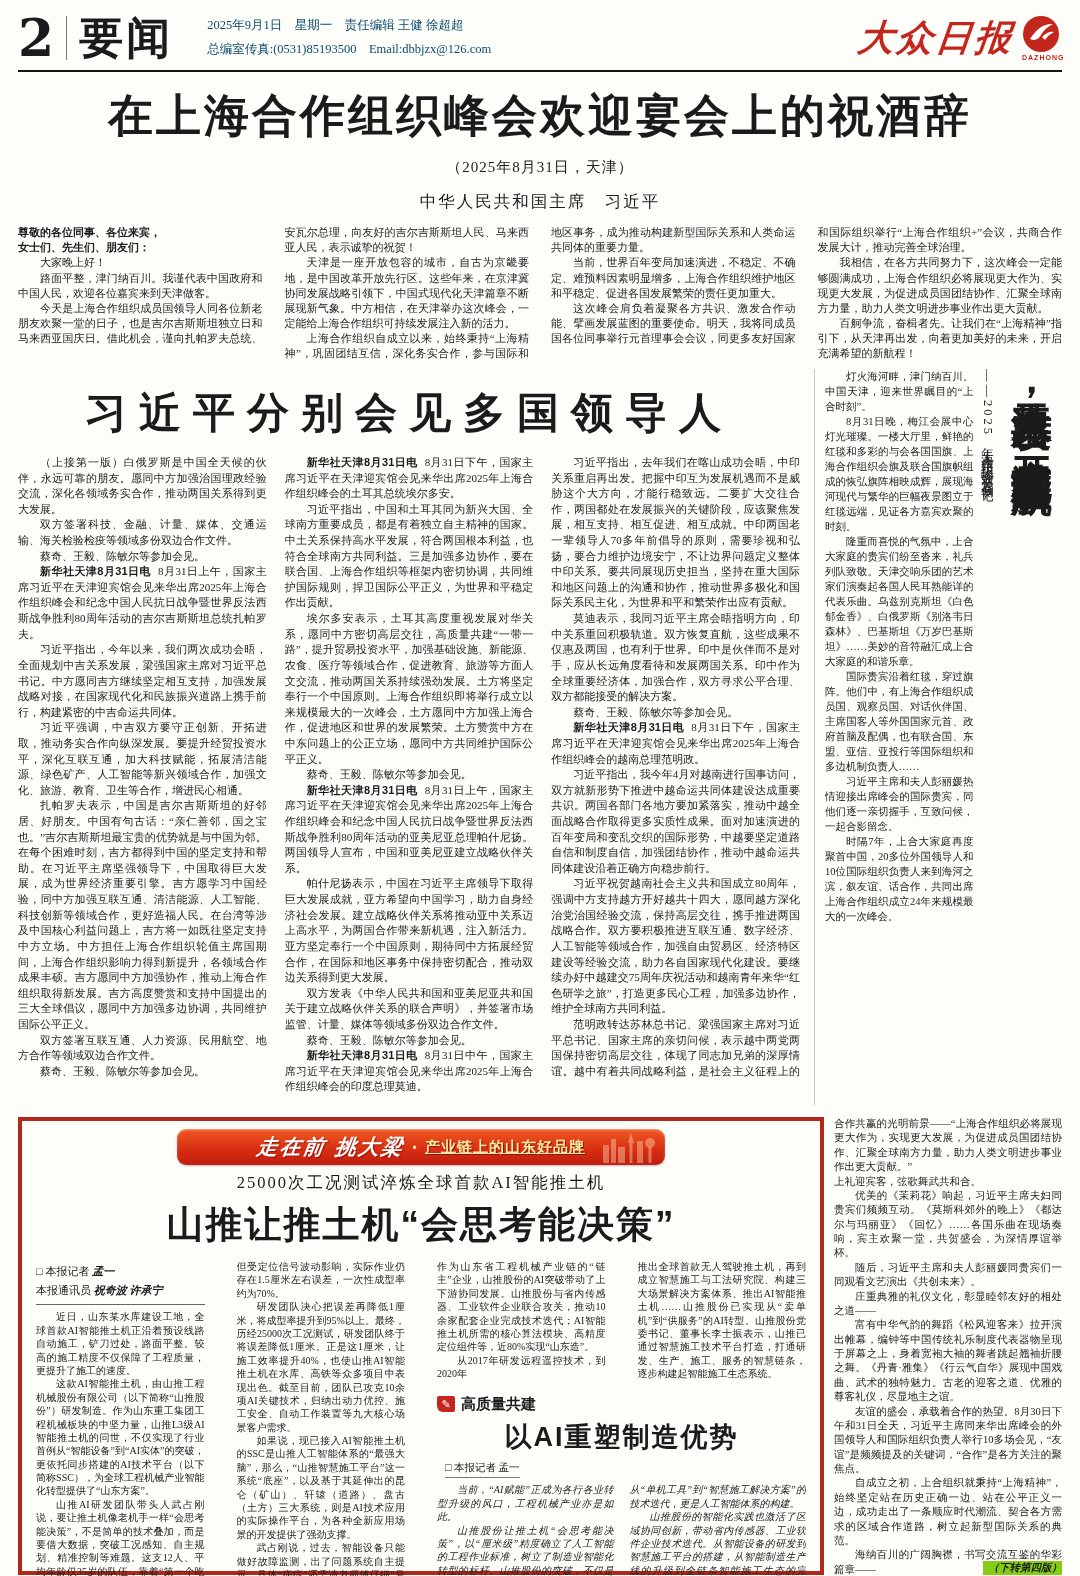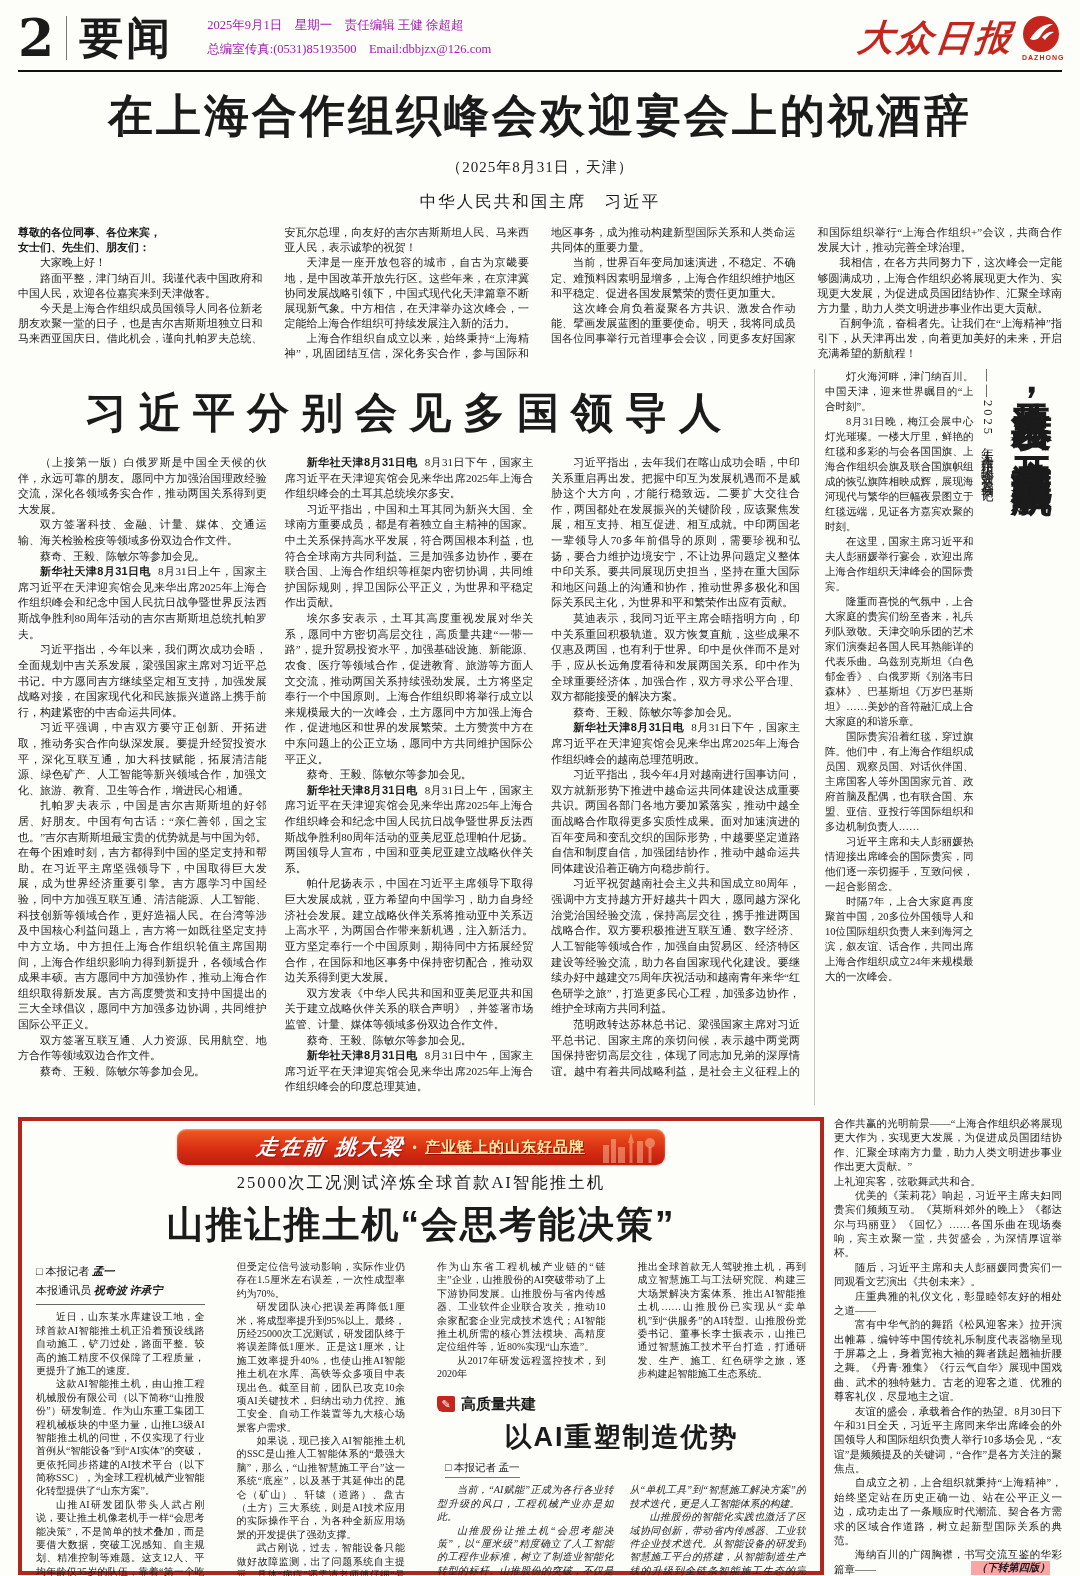--- a/index.html
+++ b/index.html
@@ -8,21 +8,21 @@
     width:1080px; height:1576px; margin:0 auto; background:#fdfdfa;
     font-family:"Liberation Serif","DejaVu Serif",serif; color:#1b1b1b;
     position:relative; overflow:hidden; padding:0 18px;
   }
   
   .masthead{ display:flex; align-items:center; height:66px; margin-top:6px;
     border-bottom:2.5px solid #111; }
   .pagenum{ font-size:52px; font-weight:bold; font-family:"DejaVu Serif",serif; line-height:1; }
   .mast-div{ width:1px; height:44px; background:#777; margin:0 12px; }
   .section-name{ font-size:44px; font-weight:900; font-family:"Liberation Sans",sans-serif; letter-spacing:3px; }
-  .dateinfo{ margin-left:34px; font-size:12.5px; line-height:1.9; color:#a21caf; }
+  .dateinfo{ margin-left:34px; font-size:12.5px; line-height:1.9; color:#0c4a6e; }
   .logo{ margin-left:auto; display:flex; align-items:center; gap:8px; }
   .logo-text{ font-size:36px; font-weight:bold; font-style:italic; color:#c4261d;
     font-family:"DejaVu Serif",serif; letter-spacing:3px; transform:skewX(-6deg); }
   .emblem{ width:40px; text-align:center; }
   .emblem svg{ display:block; }
   .logo-sub{ font-size:7px; font-weight:bold; color:#c4261d; letter-spacing:1px;
     font-family:"Liberation Sans",sans-serif; margin-top:1px; }
   
   .para{ text-indent:2em; margin:0; }
   .noindent{ text-indent:0; }
@@ -48,21 +48,21 @@
   .side-text{ width:152px; font-size:10.5px; line-height:1.43; text-align:justify;
     overflow:hidden; height:100%; }
   .side-sub{ writing-mode:vertical-rl; font-size:12.5px; letter-spacing:3px; color:#222;
     margin:0 5px; height:100%; display:flex; align-items:center; }
   .side-head{ writing-mode:vertical-rl; font-size:41px; font-weight:900; letter-spacing:2px;
     font-family:"Liberation Sans",sans-serif; line-height:1.5; height:100%; }
   
   .bottom-row{ display:flex; margin-top:10px; }
   .side-bottom{ width:228px; margin-left:10px; font-size:10.5px; line-height:1.37;
     text-align:justify; overflow:hidden; height:458px; position:relative; }
-  .turnref{ position:absolute; right:12px; bottom:0; background:#fca5a5; font-weight:bold;
+  .turnref{ position:absolute; right:0; bottom:0; background:#84cc16; font-weight:bold;
     font-style:italic; padding-left:6px; }
   
   .redbox{ width:806px; height:458px; border:4px solid #b1271c; padding:6px 14px 8px; }
   .banner{ width:488px; height:36px; margin:2px auto 7px; border-radius:9px; position:relative;
     background:linear-gradient(180deg,#ef5a22 0%,#d92f12 55%,#bf1d10 100%);
     box-shadow:inset 0 1px 2px rgba(255,255,255,.45), 0 1px 2px rgba(0,0,0,.25);
     display:flex; align-items:center; justify-content:center; gap:7px; overflow:hidden; }
   .banner-script{ color:#fff; font-size:21px; font-weight:bold; font-style:italic;
     letter-spacing:2px; transform:skewX(-8deg); text-shadow:1px 1px 1px rgba(120,0,0,.6);
     font-family:"DejaVu Serif",serif; }
@@ -210,21 +210,20 @@
         </div>
     </div>
 
     <div class="side">
       <div class="side-text">
 
           <p class="para"><span>灯火海河畔，津门纳百川。中国天津，迎来世界瞩目的“上合时刻”。</span></p>
 
           <p class="para"><span>8月31日晚，梅江会展中心灯光璀璨。一楼大厅里，鲜艳的红毯和多彩的与会各国国旗、上海合作组织会旗及联合国旗帜组成的恢弘旗阵相映成辉，展现海河现代与繁华的巨幅夜景图立于红毯远端，见证各方嘉宾欢聚的时刻。</span></p>
 
-          <p class="para"><span>在这里，国家主席习近平和夫人彭丽媛举行宴会，欢迎出席上海合作组织天津峰会的国际贵宾。</span></p>
 
           <p class="para"><span>隆重而喜悦的气氛中，上合大家庭的贵宾们纷至沓来，礼兵列队致敬。天津交响乐团的艺术家们演奏起各国人民耳熟能详的代表乐曲。乌兹别克斯坦《白色郁金香》、白俄罗斯《别洛韦日森林》、巴基斯坦《万岁巴基斯坦》……美妙的音符融汇成上合大家庭的和谐乐章。</span></p>
 
           <p class="para"><span>国际贵宾沿着红毯，穿过旗阵。他们中，有上海合作组织成员国、观察员国、对话伙伴国、主席国客人等外国国家元首、政府首脑及配偶，也有联合国、东盟、亚信、亚投行等国际组织和多边机制负责人……</span></p>
 
           <p class="para"><span>习近平主席和夫人彭丽媛热情迎接出席峰会的国际贵宾，同他们逐一亲切握手，互致问候，一起合影留念。</span></p>
 
           <p class="para"><span>时隔7年，上合大家庭再度聚首中国，20多位外国领导人和10位国际组织负责人来到海河之滨，叙友谊、话合作，共同出席上海合作组织成立24年来规模最大的一次峰会。</span></p>
         </div>
       <div class="side-sub">——2025年上海合作组织峰会欢迎宴会侧记</div>
@@ -274,21 +273,21 @@
             <p class="para"><span>如果说，现已接入AI智能推土机的SSC是山推人工智能体系的“最强大脑”，那么，“山推智慧施工平台”这一系统“底座”，以及基于其延伸出的昆仑（矿山）、轩辕（道路）、盘古（土方）三大系统，则是AI技术应用的实际操作平台，为各种全新应用场景的开发提供了强劲支撑。</span></p>
             <p class="para"><span>武占刚说，过去，智能设备只能做好故障监测，出了问题系统自主提示，具体“病症”还需请老师傅仔细“号脉开方”；如今，设备还可通过数据分析实现实时维护预警，便于早保养、早换件，以“治未病”的思路避免车辆在关键项目施工中“掉链子”。</span></p>
           </div>
         <div class="rb-col c3">
 
         <p class="para noindent"><span>作为山东省工程机械产业链的“链主”企业，山推股份的AI突破带动了上下游协同发展。山推股份与省内传感器、工业软件企业联合攻关，推动10余家配套企业完成技术迭代；AI智能推土机所需的核心算法模块、高精度定位组件等，近80%实现“山东造”。</span></p>
             <p class="para"><span>从2017年研发远程遥控技术，到2020年</span></p>
           </div>
         <div class="rb-col c4">
 
-        <p class="para noindent"><span>推出全球首款无人驾驶推土机，再到成立智慧施工与工法研究院、构建三大场景解决方案体系、推出AI智能推土机……山推股份已实现从“卖单机”到“供服务”的AI转型。山推股份党委书记、董事长李士振表示，山推已通过智慧施工技术平台打造，打通研发、生产、施工、红色研学之旅，逐步构建起智能施工生态系统。</span></p>
+        <p class="para noindent"><span>推出全球首款无人驾驶推土机，再到成立智慧施工与工法研究院、构建三大场景解决方案体系、推出AI智能推土机……山推股份已实现从“卖单机”到“供服务”的AI转型。山推股份党委书记、董事长李士振表示，山推已通过智慧施工技术平台打造，打通研发、生产、施工、服务的智慧链条，逐步构建起智能施工生态系统。</span></p>
           </div>
 
         <div class="notes">
           <div class="notes-labelrow">
             <span class="pen-icon">✎</span>
             <span class="notes-label">高质量共建</span>
           </div>
           <div class="notes-headline">以AI重塑制造优势</div>
           <div class="notes-byline">□ 本报记者 孟一</div>
           <div class="notes-body">

